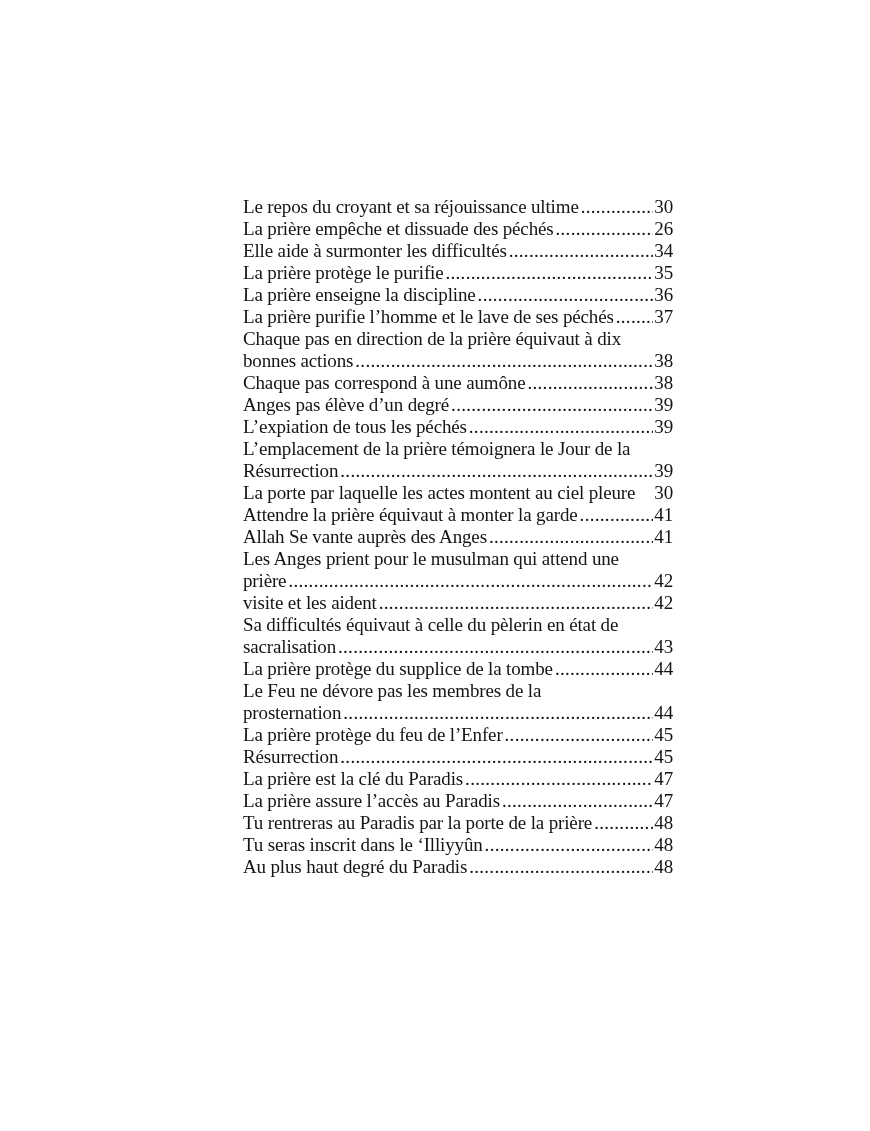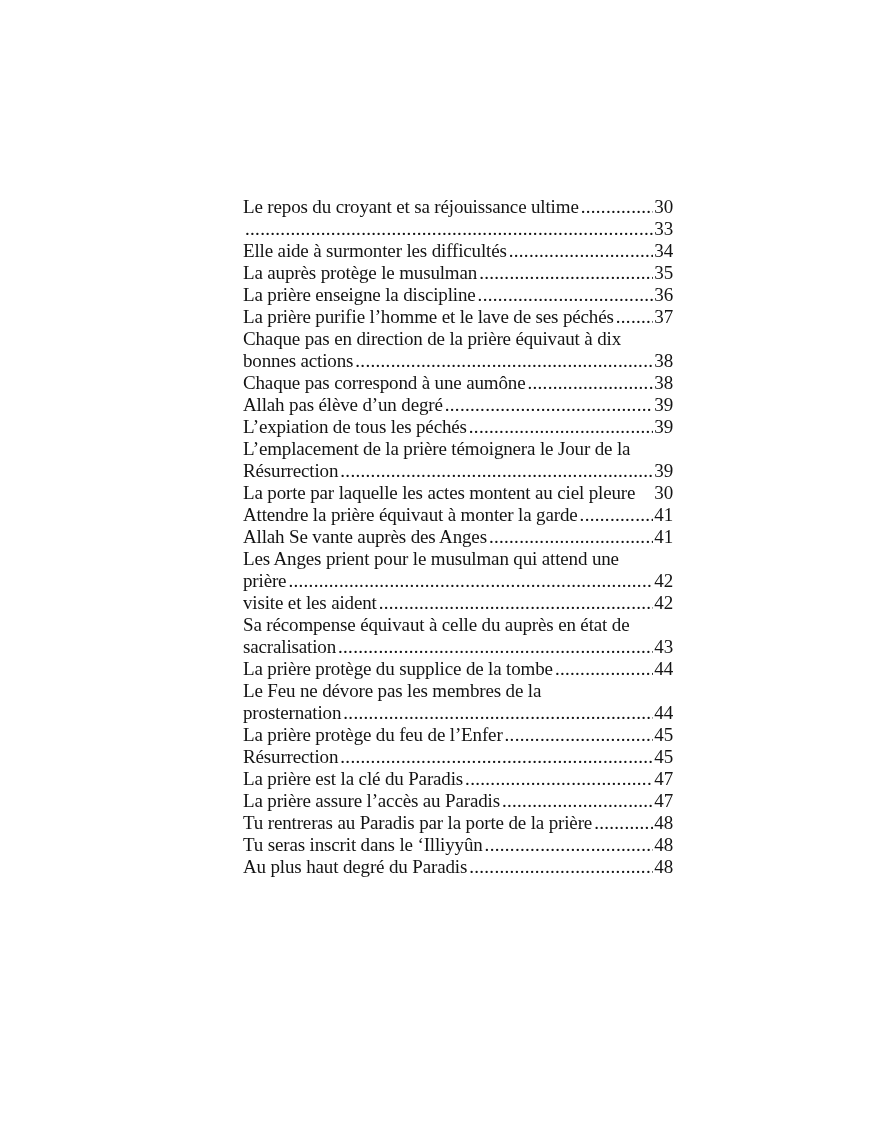--- a/index.html
+++ b/index.html
@@ -62,32 +62,33 @@
 <div class="screen">
 
   <div class="toc">
     <div class="toc-line">
       <span class="toc-text">Le repos du croyant et sa réjouissance ultime</span>
       <span class="leader">........................................................................................................................</span>
       <span class="pg">30</span>
     </div>
 
     <div class="toc-line">
-      <span class="leader">........................................................................................................................</span>
-      <span class="pg">33</span>
+      <span class="toc-text">La prière empêche et dissuade des péchés</span>
+      <span class="leader">........................................................................................................................</span>
+      <span class="pg">26</span>
     </div>
 
     <div class="toc-line">
       <span class="toc-text">Elle aide à surmonter les difficultés</span>
       <span class="leader">........................................................................................................................</span>
       <span class="pg">34</span>
     </div>
 
     <div class="toc-line">
-      <span class="toc-text">La auprès protège le musulman</span>
+      <span class="toc-text">La prière protège le purifie</span>
       <span class="leader">........................................................................................................................</span>
       <span class="pg">35</span>
     </div>
 
     <div class="toc-line">
       <span class="toc-text">La prière enseigne la discipline</span>
       <span class="leader">........................................................................................................................</span>
       <span class="pg">36</span>
     </div>
 
@@ -108,21 +109,21 @@
       <span class="pg">38</span>
     </div>
 
     <div class="toc-line">
       <span class="toc-text">Chaque pas correspond à une aumône</span>
       <span class="leader">........................................................................................................................</span>
       <span class="pg">38</span>
     </div>
 
     <div class="toc-line">
-      <span class="toc-text">Allah pas élève d’un degré</span>
+      <span class="toc-text">Anges pas élève d’un degré</span>
       <span class="leader">........................................................................................................................</span>
       <span class="pg">39</span>
     </div>
 
     <div class="toc-line">
       <span class="toc-text">L’expiation de tous les péchés</span>
       <span class="leader">........................................................................................................................</span>
       <span class="pg">39</span>
     </div>
 
@@ -167,21 +168,21 @@
     </div>
 
 
     <div class="toc-line">
       <span class="toc-text">visite et les aident</span>
       <span class="leader">........................................................................................................................</span>
       <span class="pg">42</span>
     </div>
 
     <div class="toc-line">
-      <span class="toc-text">Sa récompense équivaut à celle du auprès en état de</span>
+      <span class="toc-text">Sa difficultés équivaut à celle du pèlerin en état de</span>
 
     </div>
 
     <div class="toc-line">
       <span class="toc-text">sacralisation</span>
       <span class="leader">........................................................................................................................</span>
       <span class="pg">43</span>
     </div>
 
     <div class="toc-line">

